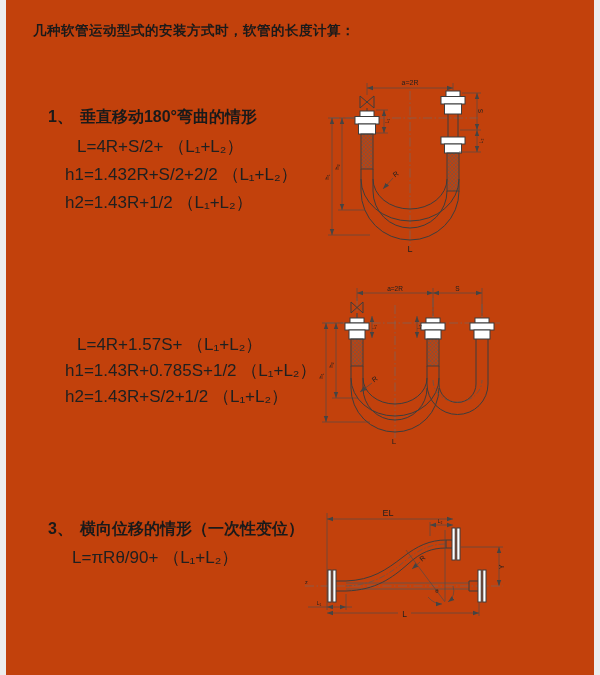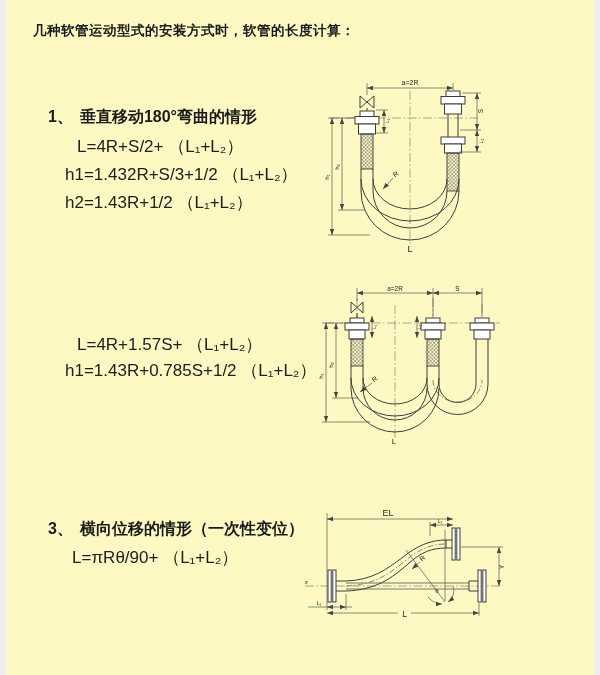--- a/index.html
+++ b/index.html
@@ -1,16 +1,16 @@
 <!DOCTYPE html>
 <html><head>
 <meta charset="utf-8">
 <style>
   html,body{margin:0;padding:0;background:#fff;}
-  .page{position:relative;width:600px;height:675px;background:#fef9c3;overflow:hidden;
+  .page{position:relative;width:600px;height:675px;background:#c2410c;overflow:hidden;
         font-family:"Liberation Sans","DejaVu Sans",sans-serif;color:#1a1a1a;}
   .edge{position:absolute;top:0;bottom:0;width:6px;background:#ededed;}
   .edge.l{left:0;} .edge.r{right:0;}
   .title{position:absolute;left:33px;top:22px;font-size:13.5px;font-weight:600;letter-spacing:.5px;}
   .sec-h{position:absolute;font-size:16px;font-weight:600;white-space:nowrap;}
   .sec-h .num{margin-right:7px;}
   .fline{position:absolute;font-size:17px;white-space:nowrap;color:#202020;}
   .diag{position:absolute;}
   .diag text{font-family:"Liberation Sans","DejaVu Sans",sans-serif;}
   .ol{fill:none;stroke:#3d3d3d;stroke-width:1;}
@@ -28,25 +28,26 @@
 <div class="page">
   <div class="edge l"></div>
   <div class="edge r"></div>
 
   <div class="title">几种软管运动型式的安装方式时，软管的长度计算：</div>
 
   <div class="sec-h" style="left:48px;top:107px">
     <span class="num">1、</span><span>垂直移动180°弯曲的情形</span>
   </div>
   <div class="fline" style="left:77px;top:135px">L=4R+S/2+ （L₁+L₂）</div>
-  <div class="fline" style="left:65px;top:163px">h1=1.432R+S/3+1/2 （L₁+L₂）</div>
+  <div class="fline" style="left:65px;top:163px">h1=1.432R+S/2+2/2 （L₁+L₂）</div>
   <div class="fline" style="left:65px;top:191px">h2=1.43R+1/2 （L₁+L₂）</div>
 
   <div class="fline" style="left:77px;top:333px">L=4R+1.57S+ （L₁+L₂）</div>
   <div class="fline" style="left:65px;top:359px">h1=1.43R+0.785S+1/2 （L₁+L₂）</div>
+  <div class="fline" style="left:65px;top:385px">h2=1.43R+S/2+1/2 （L₁+L₂）</div>
 
   <div class="sec-h" style="left:48px;top:519px">
     <span class="num">3、</span><span>横向位移的情形（一次性变位）</span>
   </div>
   <div class="fline" style="left:72px;top:546px">L=πRθ/90+ （L₁+L₂）</div>
 
   <svg width="0" height="0" style="position:absolute" aria-hidden="true">
     <defs>
       <marker id="mE" markerUnits="userSpaceOnUse" markerWidth="7" markerHeight="6" refX="6.4" refY="3" orient="auto">
         <path d="M0,.7 L6.4,3 L0,5.3 Z" fill="#444"></path>

